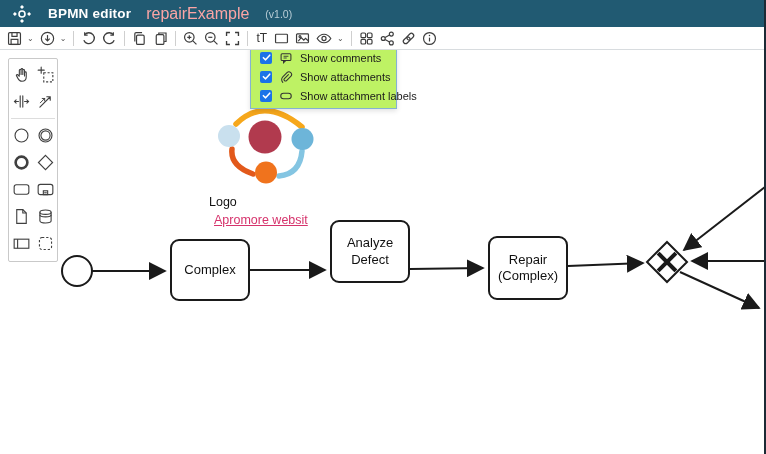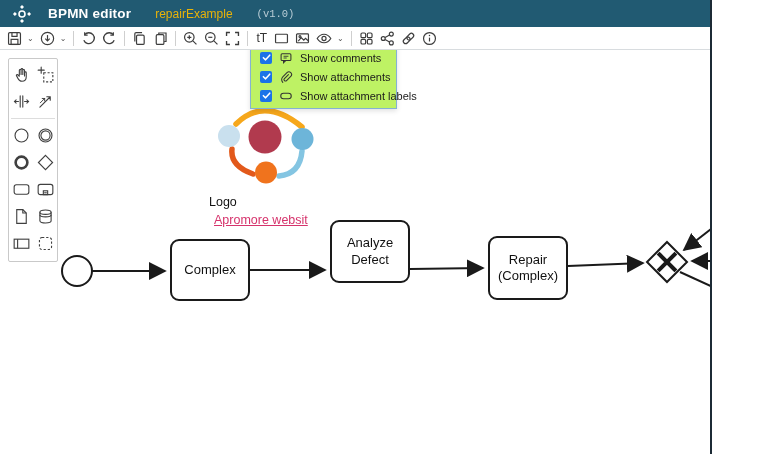--- a/index.html
+++ b/index.html
@@ -1,26 +1,26 @@
 <!DOCTYPE html>
 <html><head>
 <meta charset="utf-8">
 <style>
   * { margin:0; padding:0; box-sizing:border-box; }
   html,body { width:766px; height:454px; overflow:hidden; }
   body { font-family:"Liberation Sans", sans-serif; background:#fff; }
-  #app { position:relative; width:712px; height:454px; background:#fff; overflow:hidden; }
+  #app { position:relative; width:766px; height:454px; background:#fff; overflow:hidden; }
 
   
   .header { position:absolute; top:0; left:0; width:766px; height:27px;
     background:#215a72; display:flex; align-items:center; padding-left:12px; z-index:40; }
   .header .app-icon { width:20px; height:20px; flex:0 0 auto; }
   .header .title { color:#fff; font-size:13.5px; font-weight:bold; margin-left:16px; letter-spacing:.2px; }
-  .header .fname { color:#eab308; font-size:12px; margin-left:24px; }
-  .header .ver { color:#b9cdd6; font-size:10.5px; margin-left:24px;font-family:Liberation Mono, monospace; }
+  .header .fname { color:#fca5a5; font-size:16px; margin-left:15px; }
+  .header .ver { color:#b9cdd6; font-size:10.5px; margin-left:16px; }
 
   
   .toolbar { position:absolute; top:27px; left:0; width:766px; height:23px;
     background:#fff; border-bottom:1px solid #d8dcdf; display:flex; align-items:center;
     padding-left:4px; z-index:35; }
   .tbtn { height:20px; display:flex; align-items:center; justify-content:center;
     padding:0 2px; cursor:pointer; color:#3d3d3d; }
   .tbtn svg { display:block; }
   .chev { font-size:8px; color:#555; margin:2px 1px 0 0; line-height:1; }
   .tsep { width:1px; height:15px; background:#cfcfcf; margin:0 4px; }

